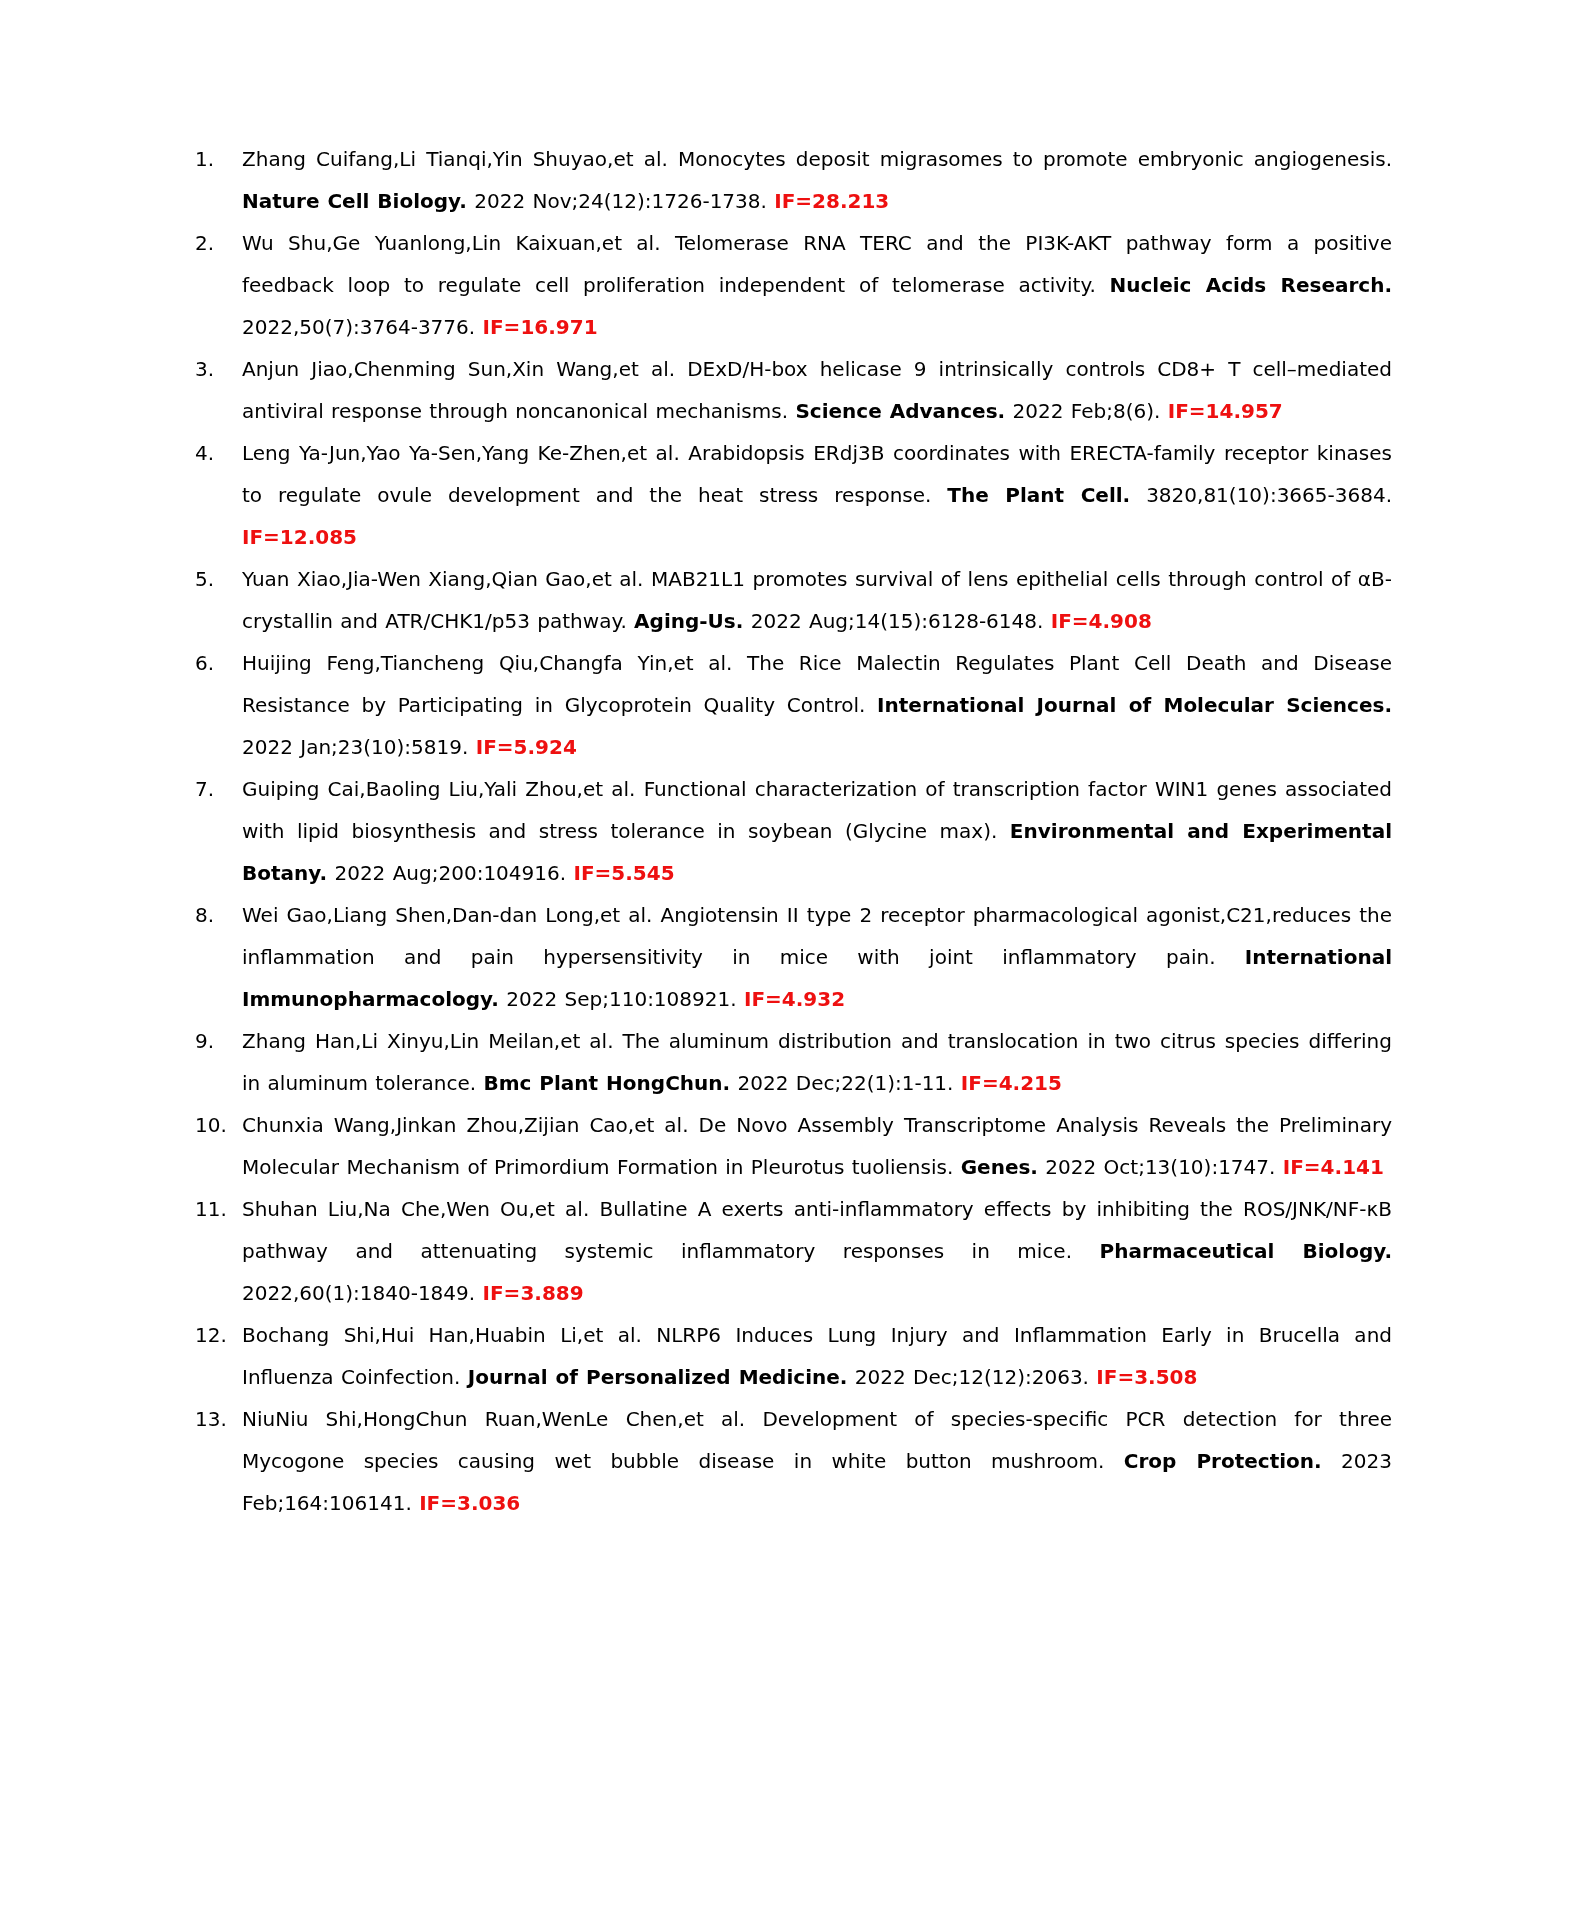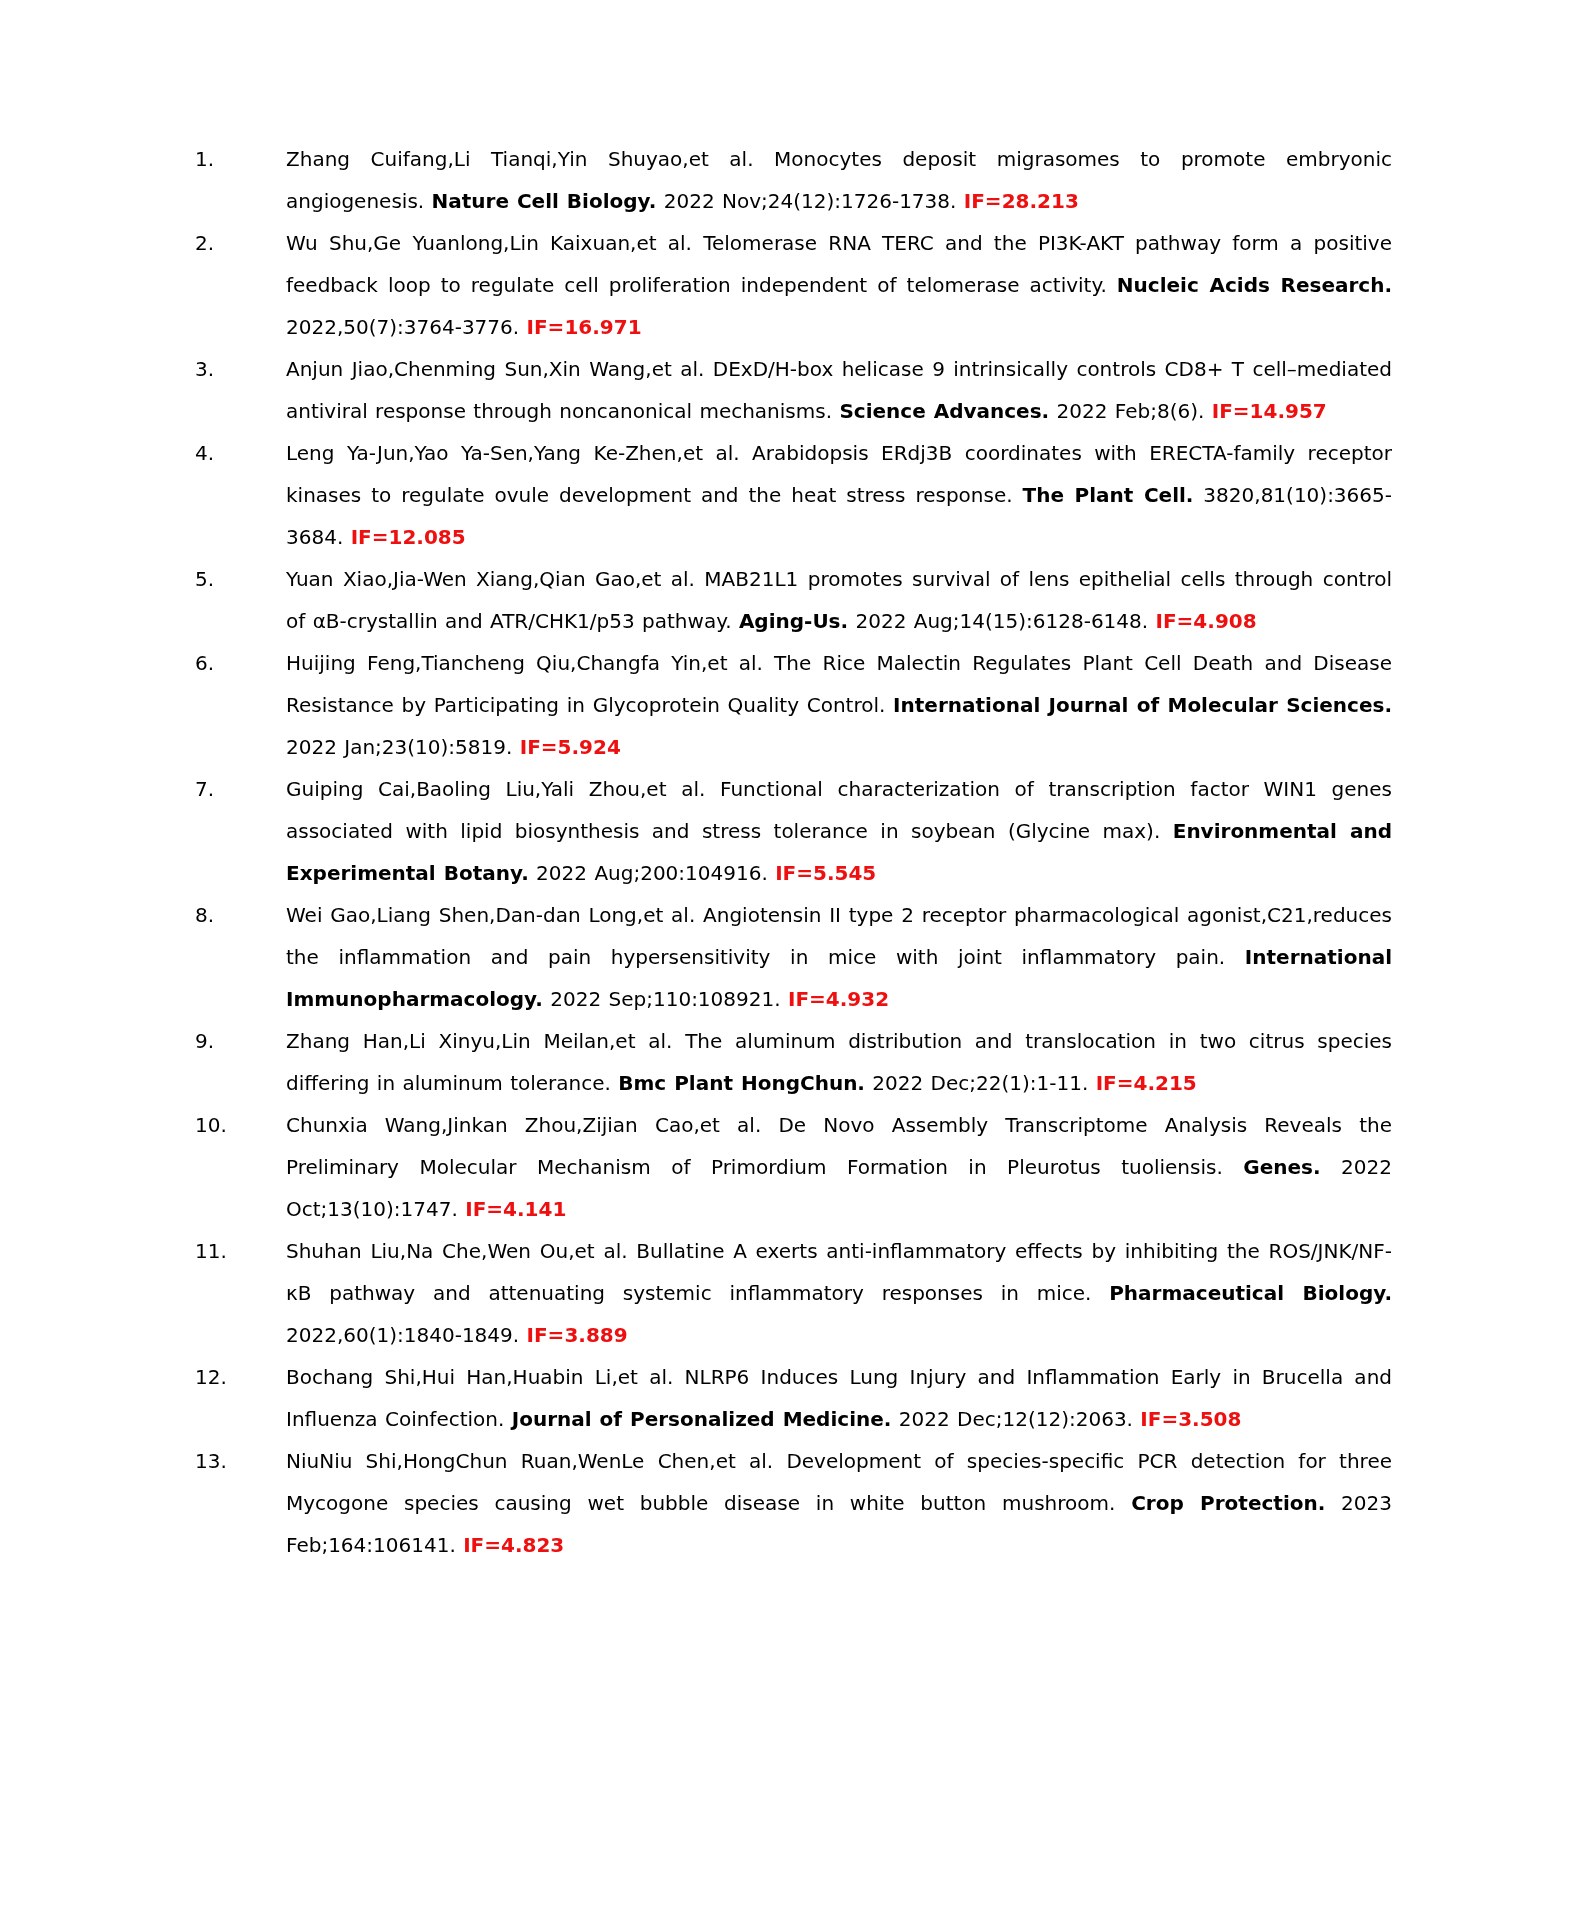--- a/index.html
+++ b/index.html
@@ -35,21 +35,20 @@
   }
   .num {
     flex: 0 0 47px;
     text-align: left;
   }
   .body {
     flex: 1 1 auto;
     text-align: justify;
     text-justify: inter-word;
     word-spacing: 1px;
-    margin-left: 44px;
   }
   .journal {
     font-weight: bold;
   }
   .if {
     font-weight: bold;
     color: var(--if-color, #ee1010);
     white-space: nowrap;
   }
 </style>
@@ -101,16 +100,16 @@
       <li class="ref">
         <span class="num">11.</span>
         <span class="body"><span>Shuhan Liu,Na Che,Wen Ou,et al. Bullatine A exerts anti-inflammatory effects by inhibiting the ROS/JNK/NF-κB pathway and attenuating systemic inflammatory responses in mice. </span><span class="journal">Pharmaceutical Biology.</span><span> 2022,60(1):1840-1849. </span><span class="if">IF=3.889</span></span>
       </li>
       <li class="ref">
         <span class="num">12.</span>
         <span class="body"><span>Bochang Shi,Hui Han,Huabin Li,et al. NLRP6 Induces Lung Injury and Inflammation Early in Brucella and Influenza Coinfection. </span><span class="journal">Journal of Personalized Medicine.</span><span> 2022 Dec;12(12):2063. </span><span class="if">IF=3.508</span></span>
       </li>
       <li class="ref">
         <span class="num">13.</span>
-        <span class="body"><span>NiuNiu Shi,HongChun Ruan,WenLe Chen,et al. Development of species-specific PCR detection for three Mycogone species causing wet bubble disease in white button mushroom. </span><span class="journal">Crop Protection.</span><span> 2023 Feb;164:106141. </span><span class="if">IF=4.823</span></span>
+        <span class="body"><span>NiuNiu Shi,HongChun Ruan,WenLe Chen,et al. Development of species-specific PCR detection for three Mycogone species causing wet bubble disease in white button mushroom. </span><span class="journal">Crop Protection.</span><span> 2023 Feb;164:106141. </span><span class="if">IF=3.036</span></span>
       </li>
     </ol>
 </div>
 
 </body></html>

